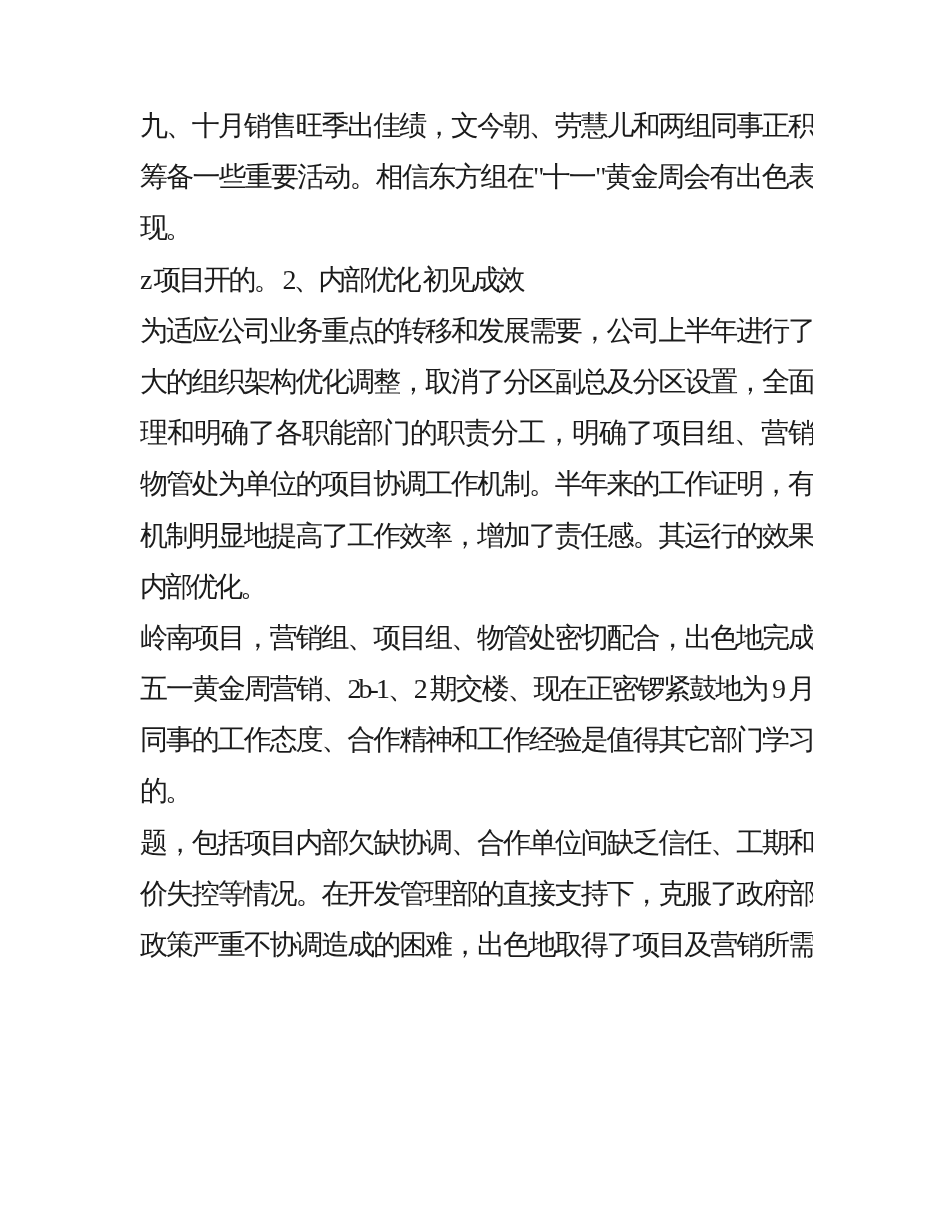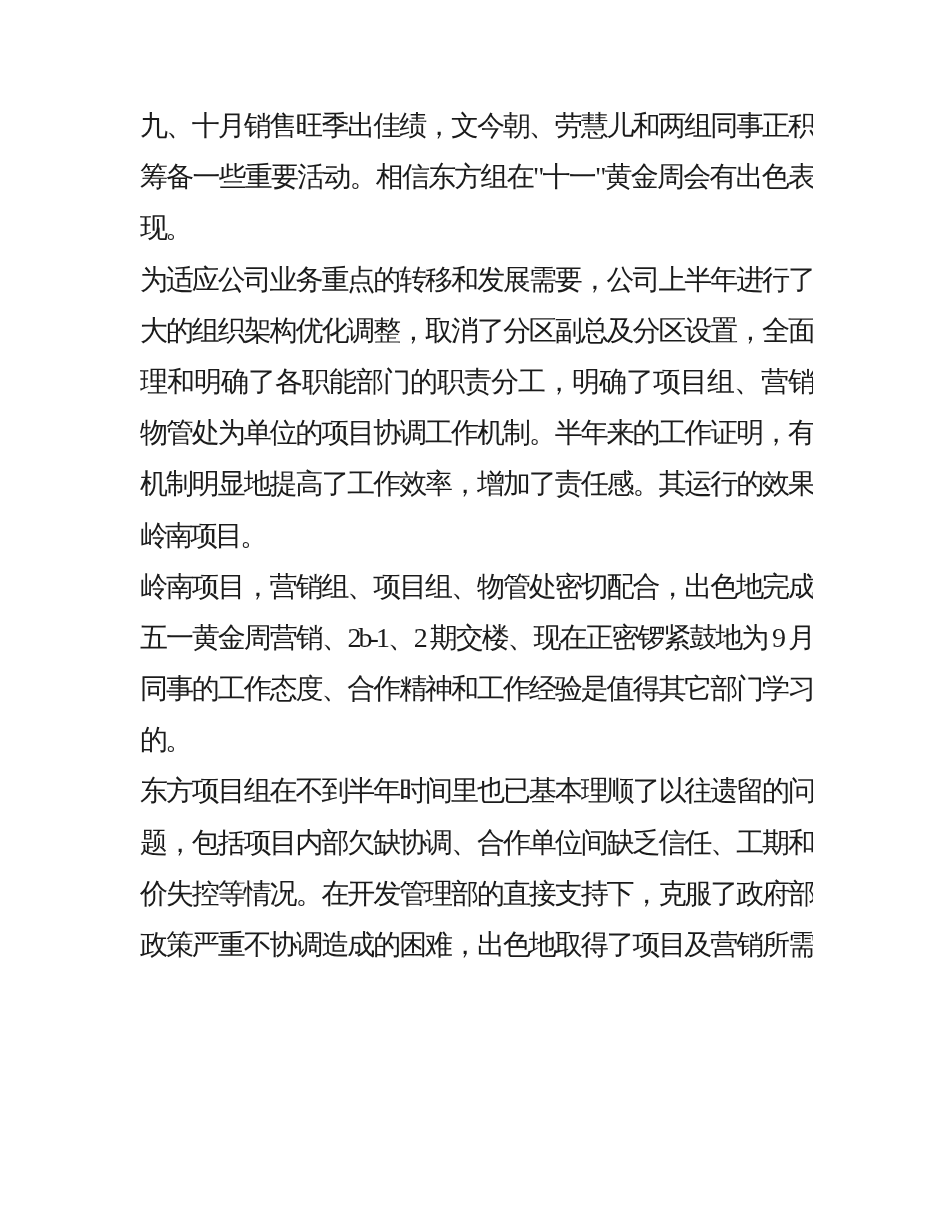--- a/index.html
+++ b/index.html
@@ -46,28 +46,28 @@
   }
 </style>
 </head>
 <body>
 
 <div class="page" style="background: rgb(255, 255, 255);">
   <div class="text-block" style="color: rgb(27, 27, 27);">
       <div class="line justified">九、十月销售旺季出佳绩，文今朝、劳慧儿和两组同事正积极</div>
       <div class="line justified">筹备一些重要活动。相信东方组在"十一"黄金周会有出色表</div>
       <div class="line">现。</div>
+      <div class="line">z 项目开的。 2、内部优化 初见成效</div>
       <div class="line justified">为适应公司业务重点的转移和发展需要，公司上半年进行了较</div>
       <div class="line justified">大的组织架构优化调整，取消了分区副总及分区设置，全面清</div>
       <div class="line justified">理和明确了各职能部门的职责分工，明确了项目组、营销组、</div>
       <div class="line justified">物管处为单位的项目协调工作机制。半年来的工作证明，有关</div>
       <div class="line justified">机制明显地提高了工作效率，增加了责任感。其运行的效果是</div>
-      <div class="line">岭南项目。</div>
+      <div class="line">内部优化。</div>
       <div class="line justified">岭南项目，营销组、项目组、物管处密切配合，出色地完成了</div>
       <div class="line justified">五一黄金周营销、2b-1、2 期交楼、现在正密锣紧鼓地为 9 月</div>
       <div class="line justified">同事的工作态度、合作精神和工作经验是值得其它部门学习</div>
       <div class="line">的。</div>
-      <div class="line justified">东方项目组在不到半年时间里也已基本理顺了以往遗留的问</div>
       <div class="line justified">题，包括项目内部欠缺协调、合作单位间缺乏信任、工期和造</div>
       <div class="line justified">价失控等情况。在开发管理部的直接支持下，克服了政府部门</div>
       <div class="line justified">政策严重不协调造成的困难，出色地取得了项目及营销所需的</div>
     </div>
 </div>
 
 </body></html>

